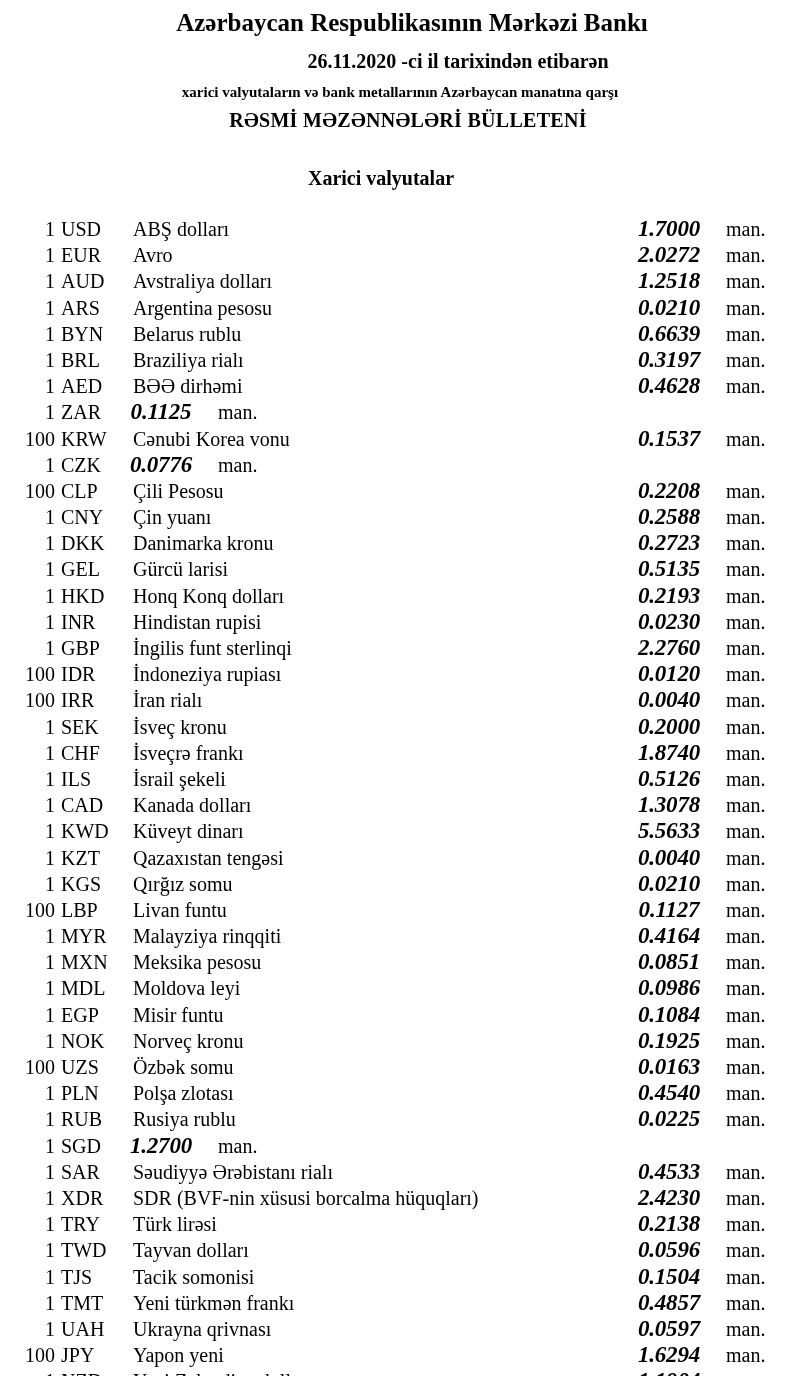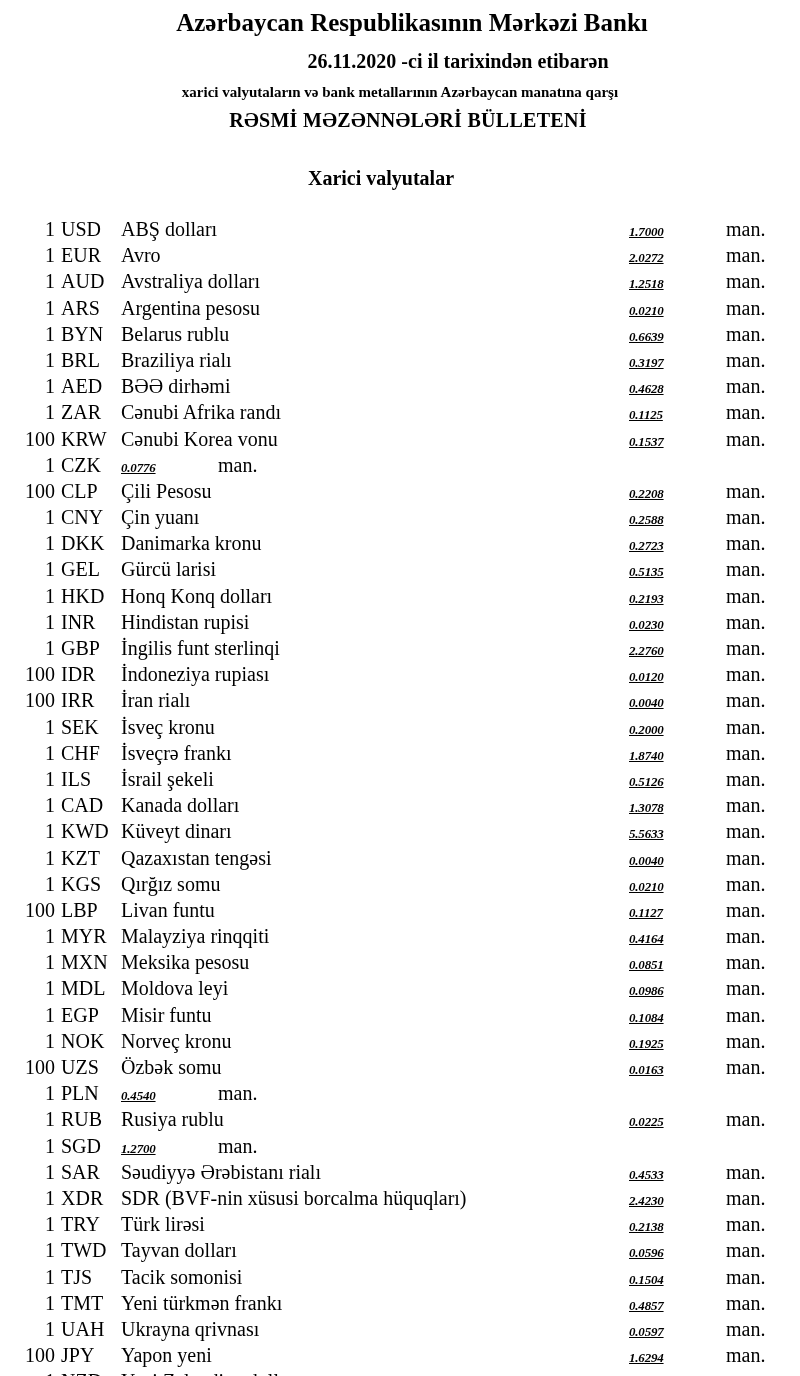--- a/index.html
+++ b/index.html
@@ -78,32 +78,32 @@
     text-align: right;
     flex: 0 0 auto;
   }
   .code {
     width: 60px;
     margin-left: 6px;
     flex: 0 0 auto;
   }
   .name {
     flex: 1 1 auto;
+    margin-left: 12px;
     white-space: nowrap;
     overflow: hidden;
   }
   .rate {
     width: 80px;
-    text-align: left;
+    text-align: center;
     font-weight: bold;
     font-style: italic;
-    font-size: 13px;
+    font-size: 23px;
     letter-spacing: -0.2px;
     flex: 0 0 auto;
-    text-decoration: underline;
   }
   .unit {
     width: 46px;
     margin-left: 17px;
     flex: 0 0 auto;
     margin-top: 24px;
   }
 </style>
 </head>
 <body>
@@ -167,21 +167,20 @@
     <span class="qty">1</span>
     <span class="code">AED</span>
     <span class="name">BƏƏ dirhəmi</span>
     <span class="rate">0.4628</span>
     <span class="unit">man.</span>
   </div>
 
   <div class="row">
     <span class="qty">1</span>
     <span class="code">ZAR</span>
-    <span class="name">Cənubi Afrika randı</span>
     <span class="rate">0.1125</span>
     <span class="unit">man.</span>
   </div>
 
   <div class="row">
     <span class="qty">100</span>
     <span class="code">KRW</span>
     <span class="name">Cənubi Korea vonu</span>
     <span class="rate">0.1537</span>
     <span class="unit">man.</span>
@@ -374,20 +373,21 @@
     <span class="qty">100</span>
     <span class="code">UZS</span>
     <span class="name">Özbək somu</span>
     <span class="rate">0.0163</span>
     <span class="unit">man.</span>
   </div>
 
   <div class="row">
     <span class="qty">1</span>
     <span class="code">PLN</span>
+    <span class="name">Polşa zlotası</span>
     <span class="rate">0.4540</span>
     <span class="unit">man.</span>
   </div>
 
   <div class="row">
     <span class="qty">1</span>
     <span class="code">RUB</span>
     <span class="name">Rusiya rublu</span>
     <span class="rate">0.0225</span>
     <span class="unit">man.</span>

